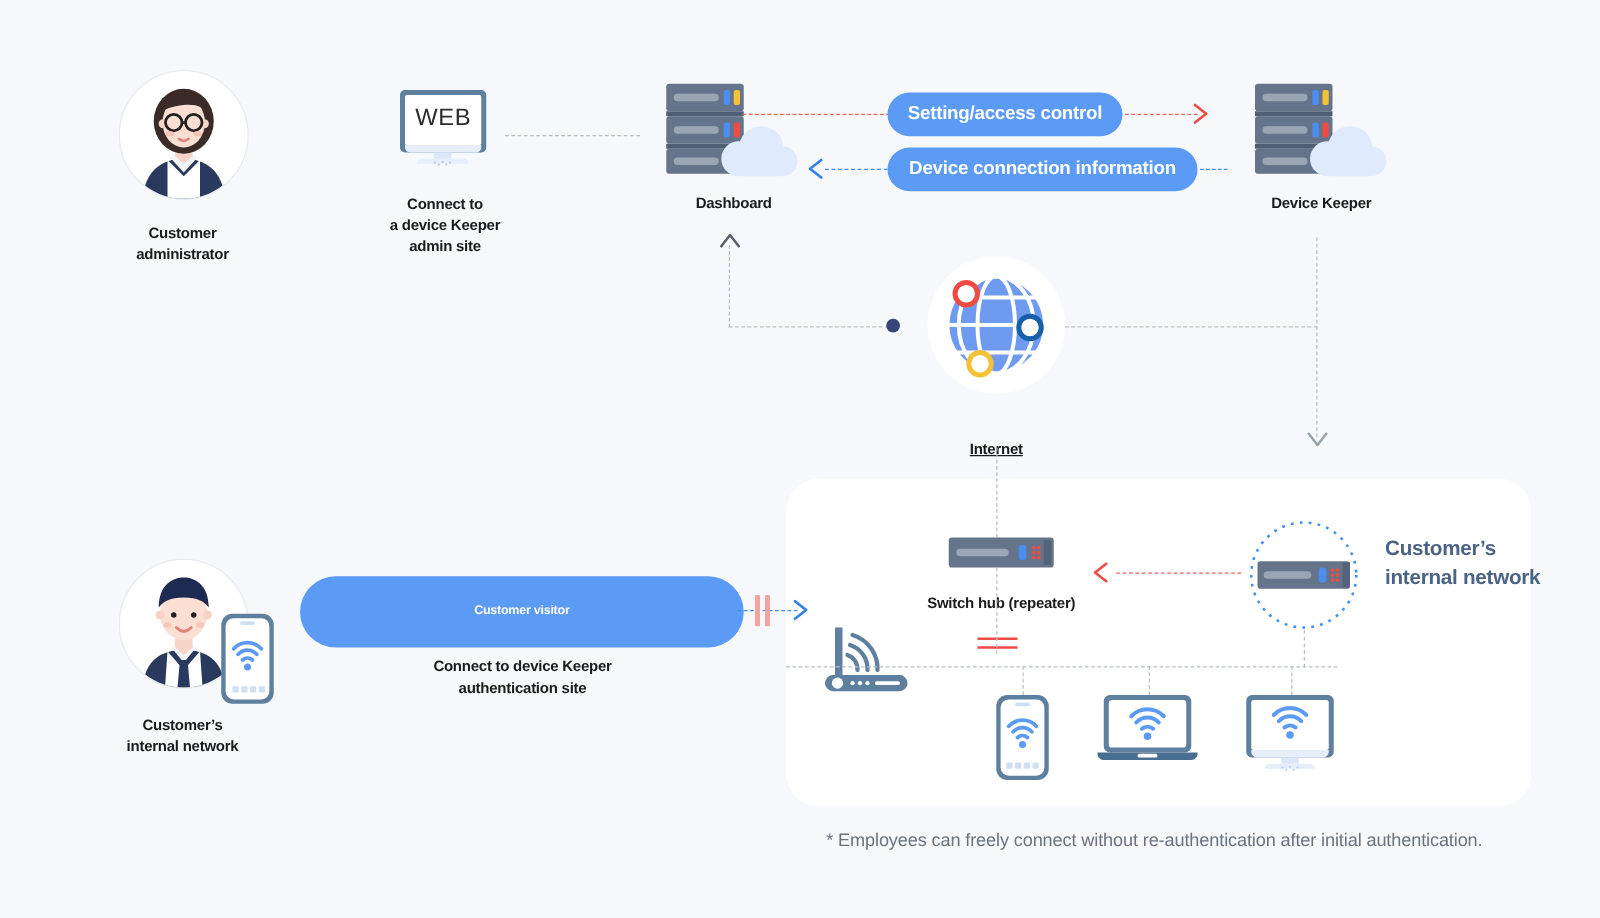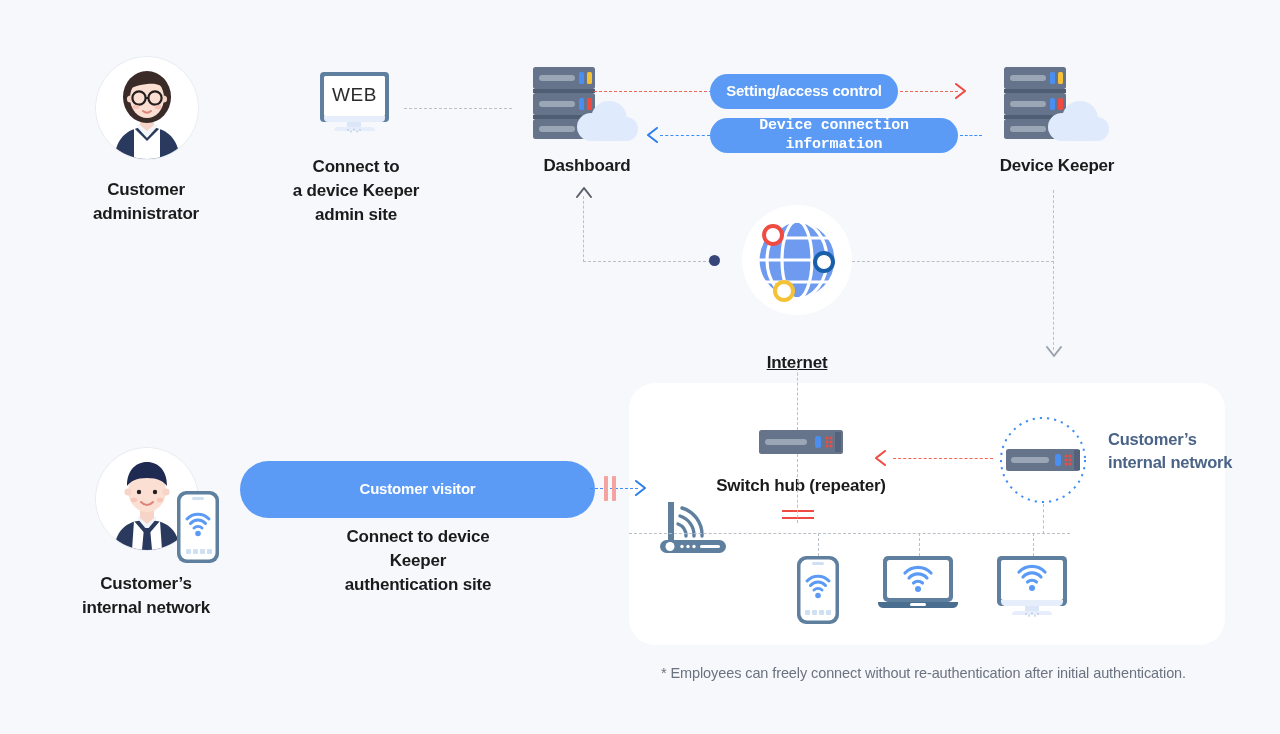--- a/index.html
+++ b/index.html
@@ -9,21 +9,21 @@
     font-family:"Liberation Sans", sans-serif;
     position:relative;overflow:hidden;
     -webkit-font-smoothing:antialiased;
   }
   .stage{position:absolute;inset:0;}
   .abs{position:absolute;}
 
   
   .cap{
     position:absolute;text-align:center;font-weight:bold;
-    color:#1b1b1b;font-size:17px;line-height:1.42;
+    color:#1b1b1b;font-size:12px;line-height:1.42;
     letter-spacing:-0.2px;white-space:pre-line;
   }
   .cap-blue{
     position:absolute;font-weight:bold;color:#4a6386;
     font-size:16.5px;line-height:1.42;white-space:pre-line;letter-spacing:-0.2px;
   }
   .footnote{
     position:absolute;color:#6b7280;font-size:14.5px;letter-spacing:-0.1px;
     white-space:nowrap;
   }
@@ -39,21 +39,21 @@
     border:1px solid #e7ebf1;overflow:hidden;
   }
 
   
   .pill{
     position:absolute;background:#5b9bf6;border-radius:999px;
     color:#ffffff;font-weight:bold;display:flex;align-items:center;
     justify-content:center;text-align:center;line-height:1.24;
     font-size:15px;letter-spacing:-0.2px;box-sizing:border-box;padding:0 14px;
   }
-  .pill.two{font-size:15px;}
+  .pill.two{font-size:10px;}
 
   
   .dash-h{position:absolute;height:0;border-top:1.6px dashed #9aa3ad;}
   .dash-v{position:absolute;width:0;border-left:1.6px dashed #9aa3ad;}
   .dash-h.red{border-top-color:#f0655a;}
   .dash-h.blue{border-top-color:#3e8ef7;}
   .dash-h.grey2{border-top-color:#b9c0c8;}
   .dash-v.grey2{border-left-color:#b9c0c8;}
 
   .dot{position:absolute;width:11px;height:11px;border-radius:50%;background:#36457a;}
@@ -165,21 +165,21 @@
         <path d="M3 3 L12 10 L3 17" fill="none" stroke="#ef4b43" stroke-width="2.1" stroke-linecap="round" stroke-linejoin="round"></path>
       </svg>
   </div>
 
   <div class="abs" style="left:644px;top:125px;">
     <svg width="16" height="20" viewBox="0 0 16 20">
         <path d="M13 3 L4 10 L13 17" fill="none" stroke="#2f80ed" stroke-width="2.1" stroke-linecap="round" stroke-linejoin="round"></path>
       </svg>
   </div>
   <div class="dash-h blue" style="left:660px;top:135px;width:50px;"></div>
-  <div class="pill" style="left:710px;top:118px;width:248px;height:35px;font-family:Liberation Mono, monospace;">
+  <div class="pill" style="left:710px;top:118px;width:248px;height:35px;">
     <span>Device connection information</span>
   </div>
   <div class="dash-h blue" style="left:960px;top:135px;width:22px;"></div>
 
   <div class="abs" style="left:1000px;top:63px;width:110px;height:82px;">
     <svg width="110" height="82" viewBox="0 0 110 82">
       <rect x="4" y="56" width="62" height="20" rx="2.5" fill="#65748a"></rect>
       <rect x="10" y="63" width="36" height="6" rx="3" fill="#9aa6b6"></rect>
       <rect x="4" y="52" width="62" height="4" fill="#4f5e72"></rect>
       <rect x="4" y="30" width="62" height="22" rx="2.5" fill="#65748a"></rect>

